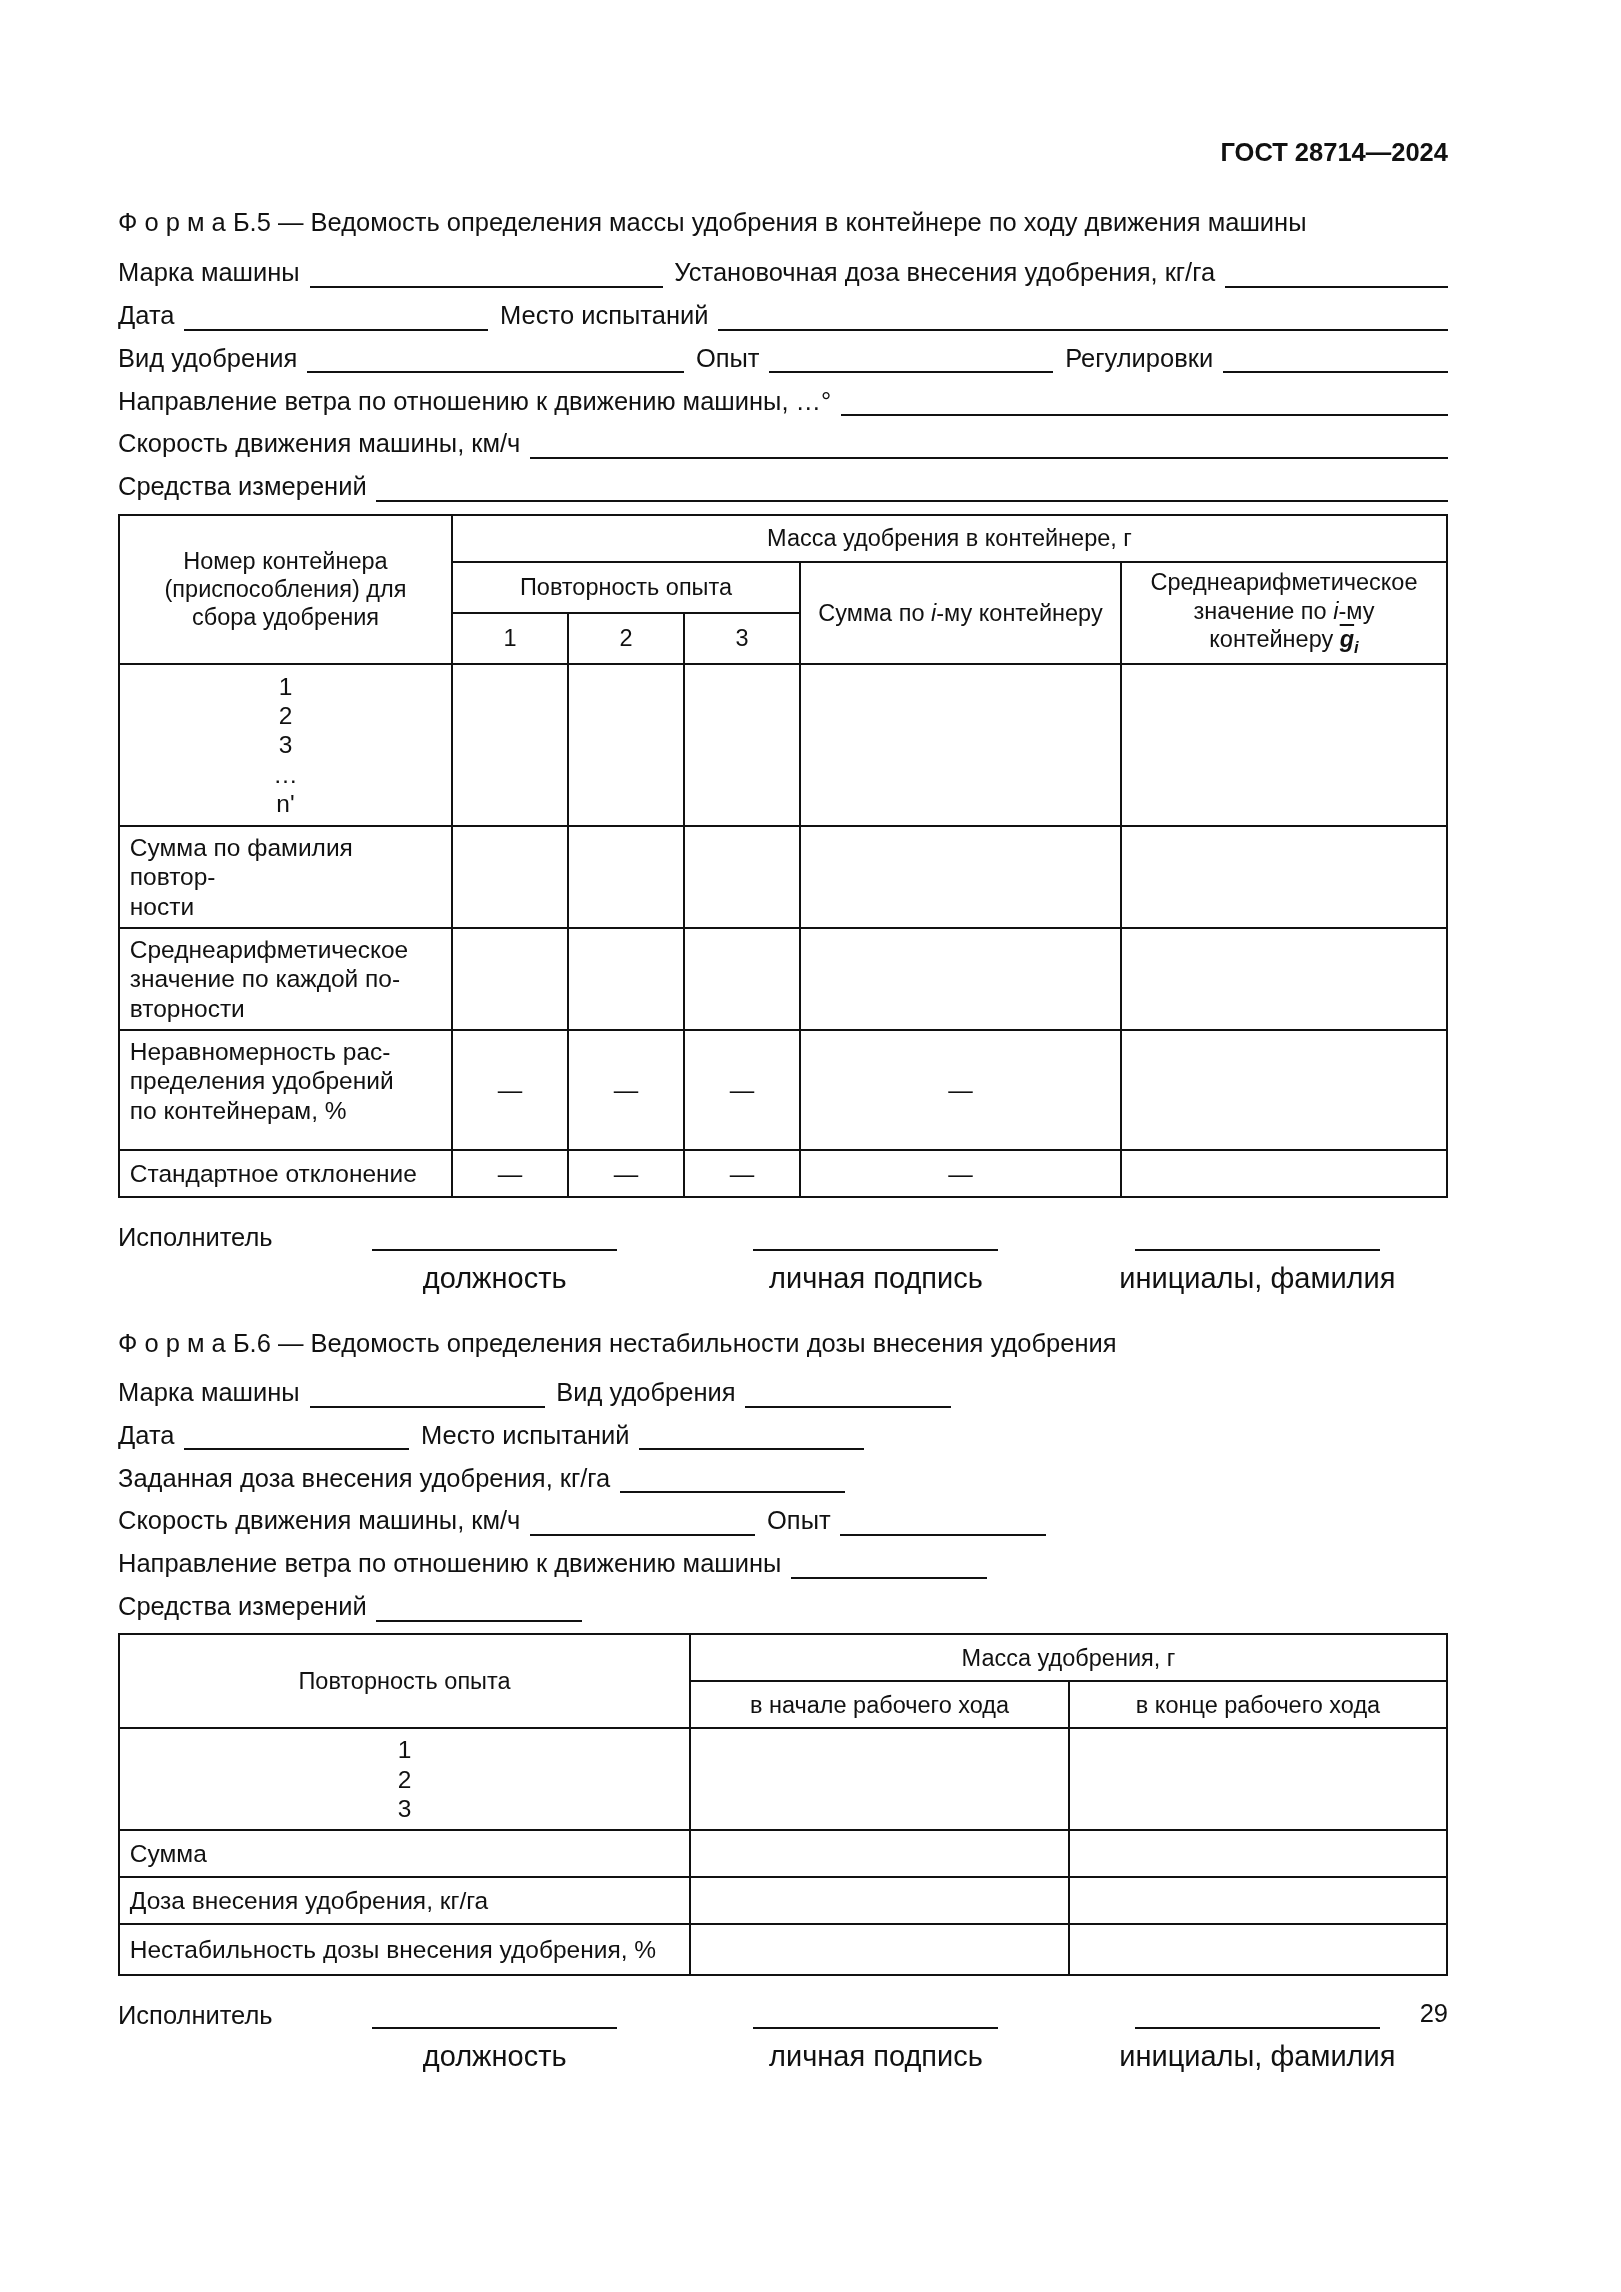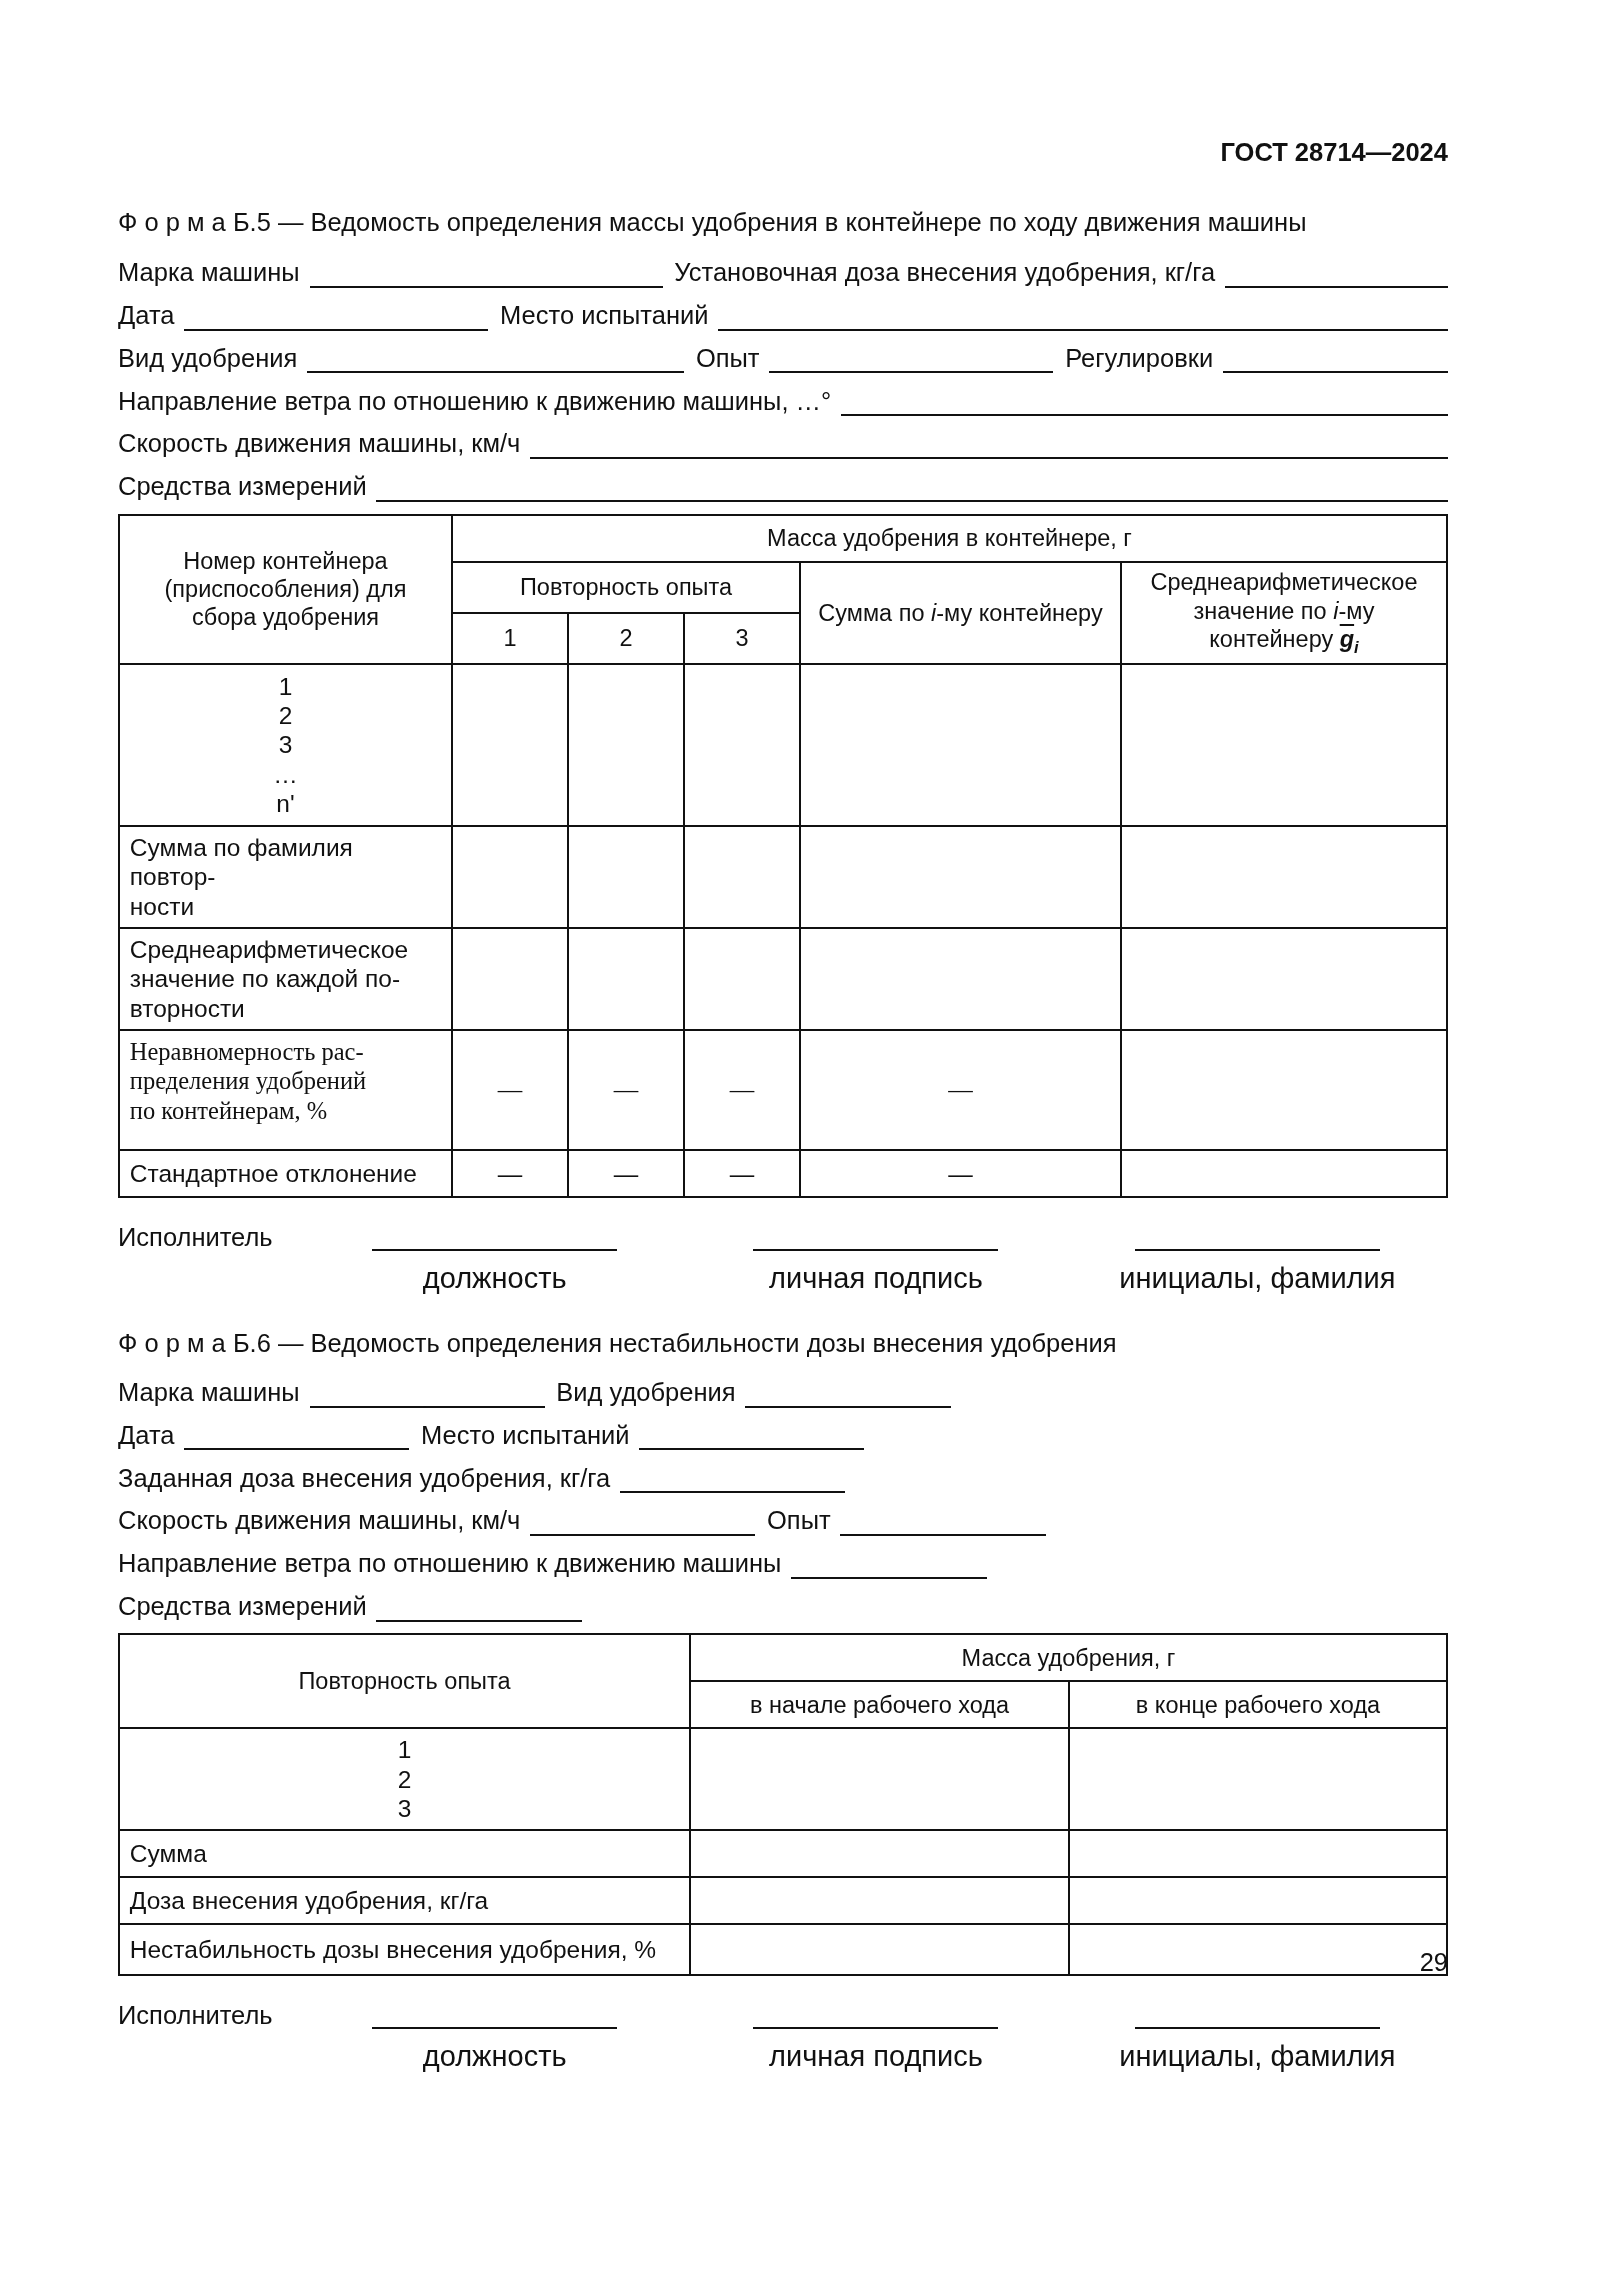--- a/index.html
+++ b/index.html
@@ -30,37 +30,37 @@
   .tbl { border-collapse: collapse; table-layout: fixed; width: 100%; margin-top: 9.8px; font-size: 24.5px; }
   .tbl th, .tbl td { border: 2px solid #111; padding: 5.9px 9.8px; }
   .tbl th { font-weight: normal; text-align: center; vertical-align: middle; font-size: 23.5px; }
   .tbl td { vertical-align: top; text-align: left; }
   .tbl td.c { text-align: center; vertical-align: middle; }
   .multiline { white-space: pre-line; }
   .t1 thead tr th { height: 47px; }
   .rA td { height: 162px; }
   .rB td { height: 78px; }
   .rC td { height: 102px; }
-  .rD td { height: 120px; font-family: Liberation Serif, serif; }
+  .rD td { height: 120px; }
   .rE td { height: 47px; vertical-align: middle; }
   .sA td { height: 98px; }
   .sB td { height: 47px; vertical-align: middle; }
   .sC td { height: 51px; vertical-align: middle; }
   .t2 thead tr th { height: 47px; }
   .gbar i { text-decoration: overline; font-weight: bold; }
   sub.gsub { font-size: 70%; }
   sub.gsub i { font-weight: bold; }
 
   .executor { display: flex; margin-top: 23.5px; align-items: flex-start; }
   .exec-label { width: 186px; flex: 0 0 auto; }
   .exec-col { flex: 1 1 0; display: flex; flex-direction: column; align-items: center; }
   .exec-ul { width: 245px; height: 29px; border-bottom: 2px solid #111; }
   .exec-cap { margin-top: 10px; font-size: 29px; }
 
-  .page-number { position: absolute; top: 1947px; right: 173px; }
+  .page-number { position: absolute; top: 1998px; right: 173px; }
 </style>
 </head>
 <body>
 
 <div class="page">
 
   <div class="doc-header">ГОСТ 28714—2024</div>
 
   <section>
     <p class="form-title">Ф о р м а   Б.5 — Ведомость определения массы удобрения в контейнере по ходу движения машины</p>

